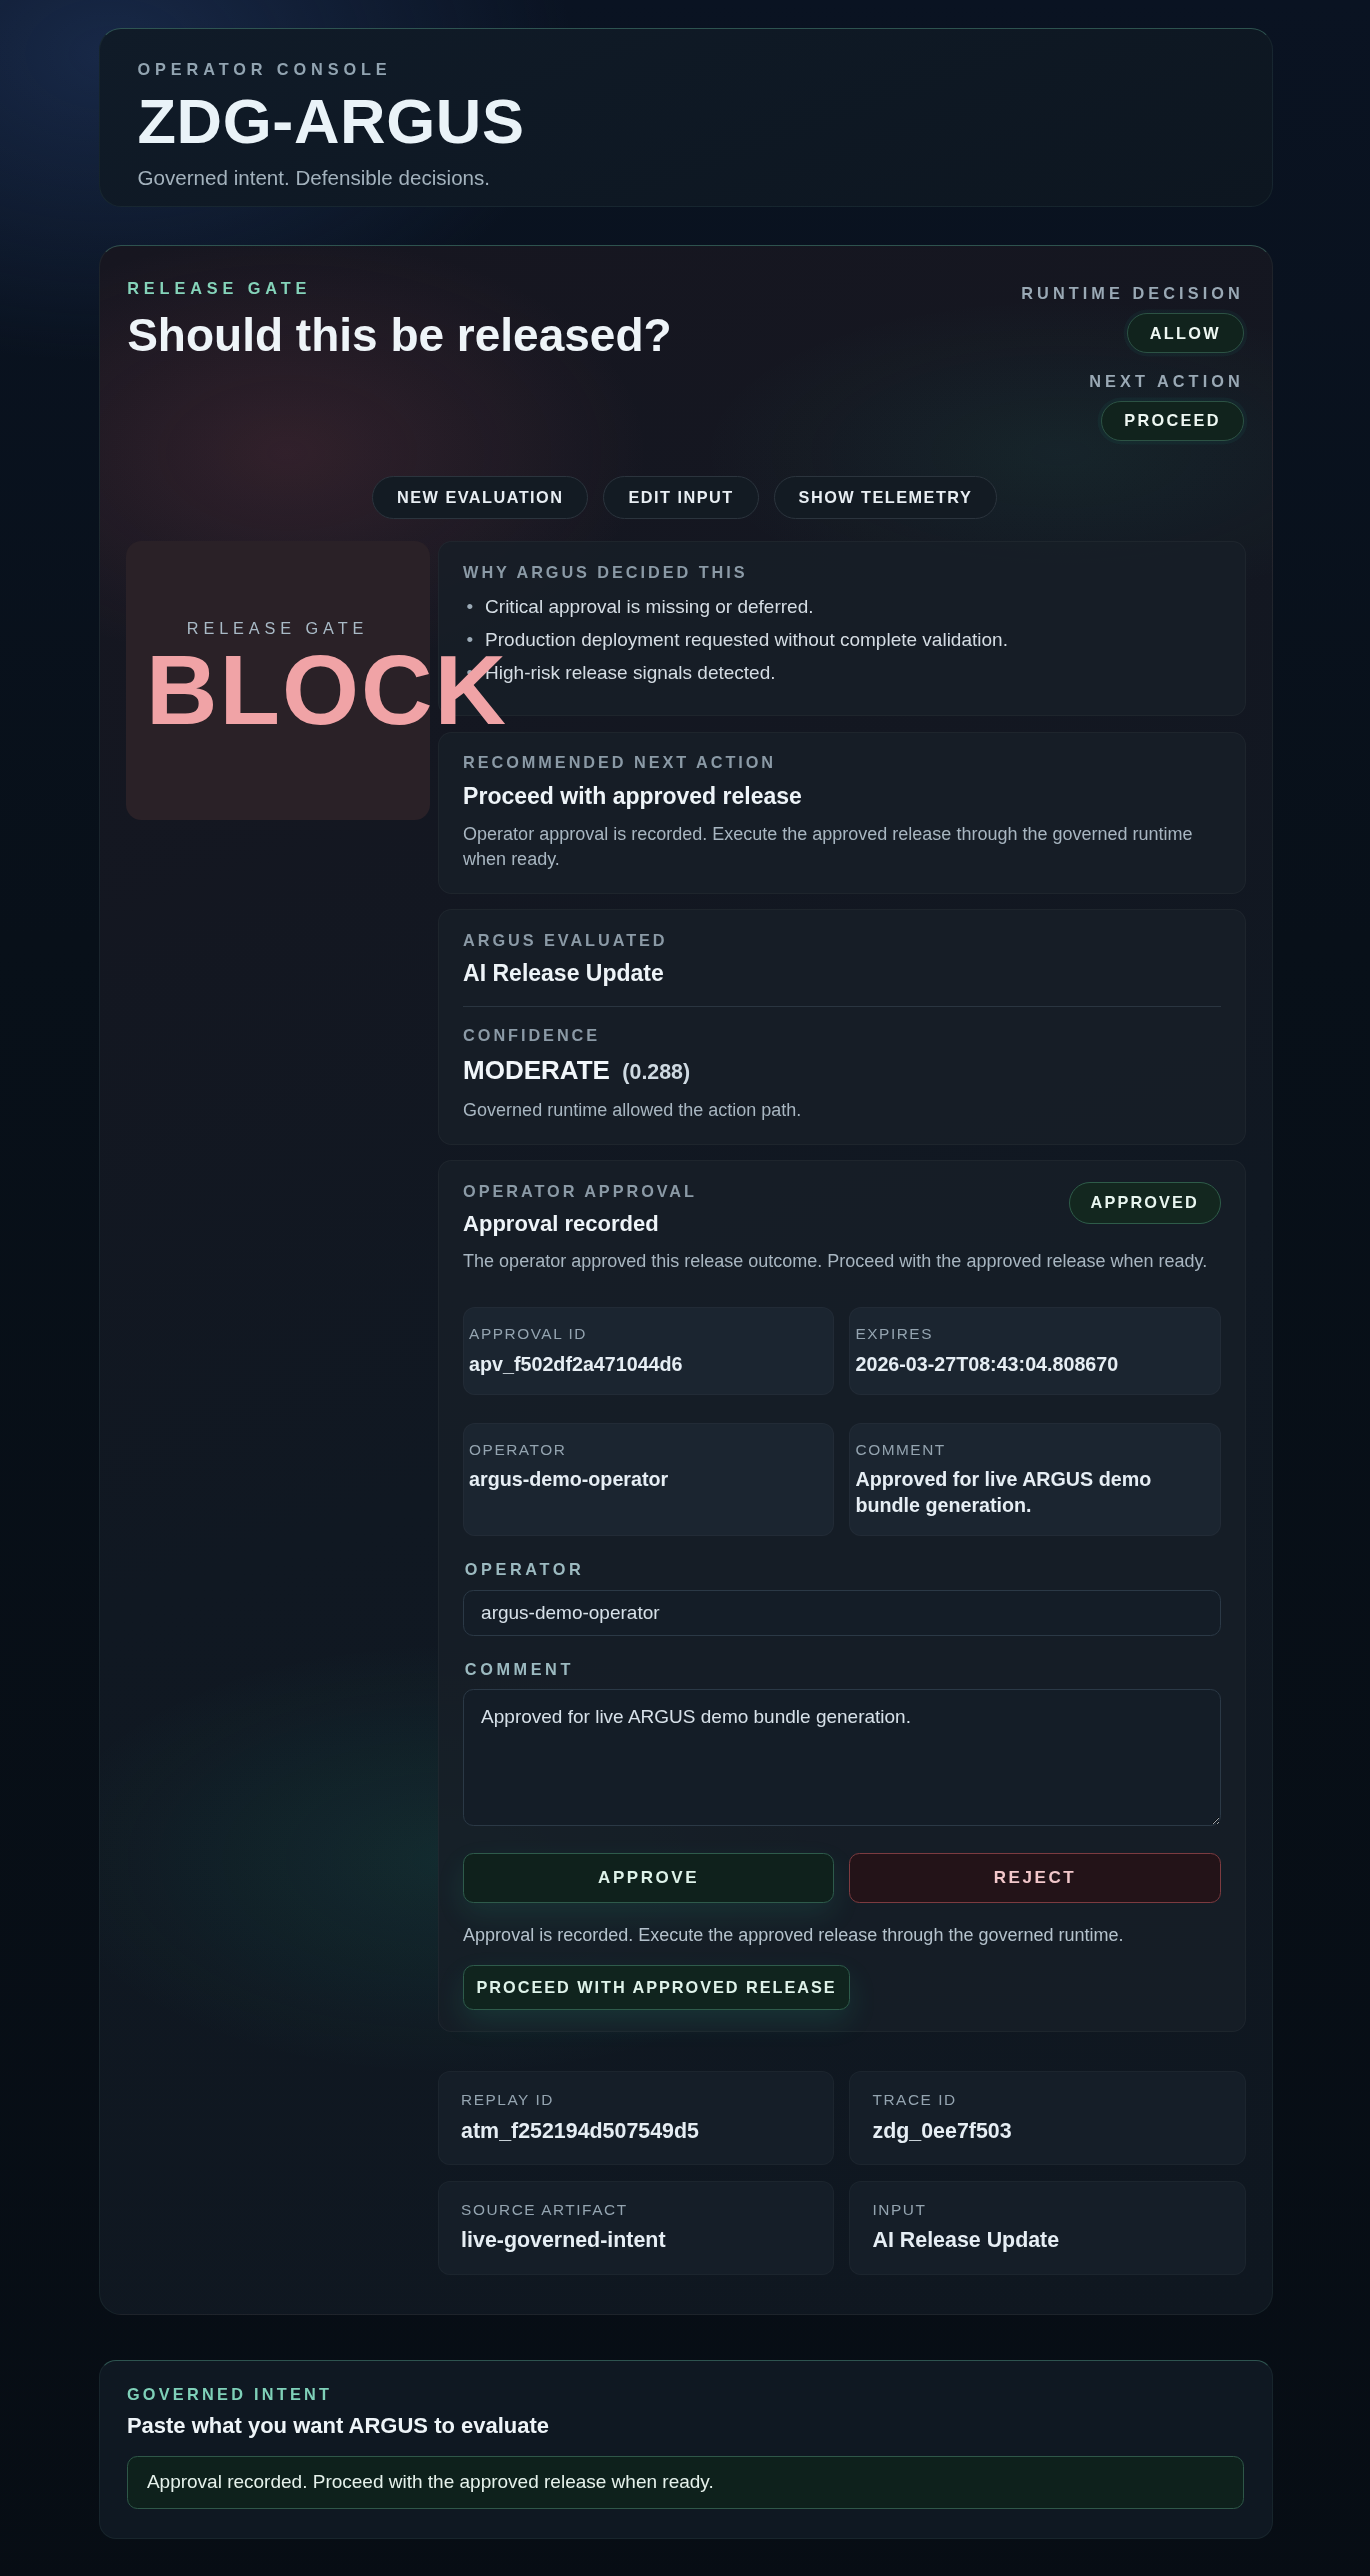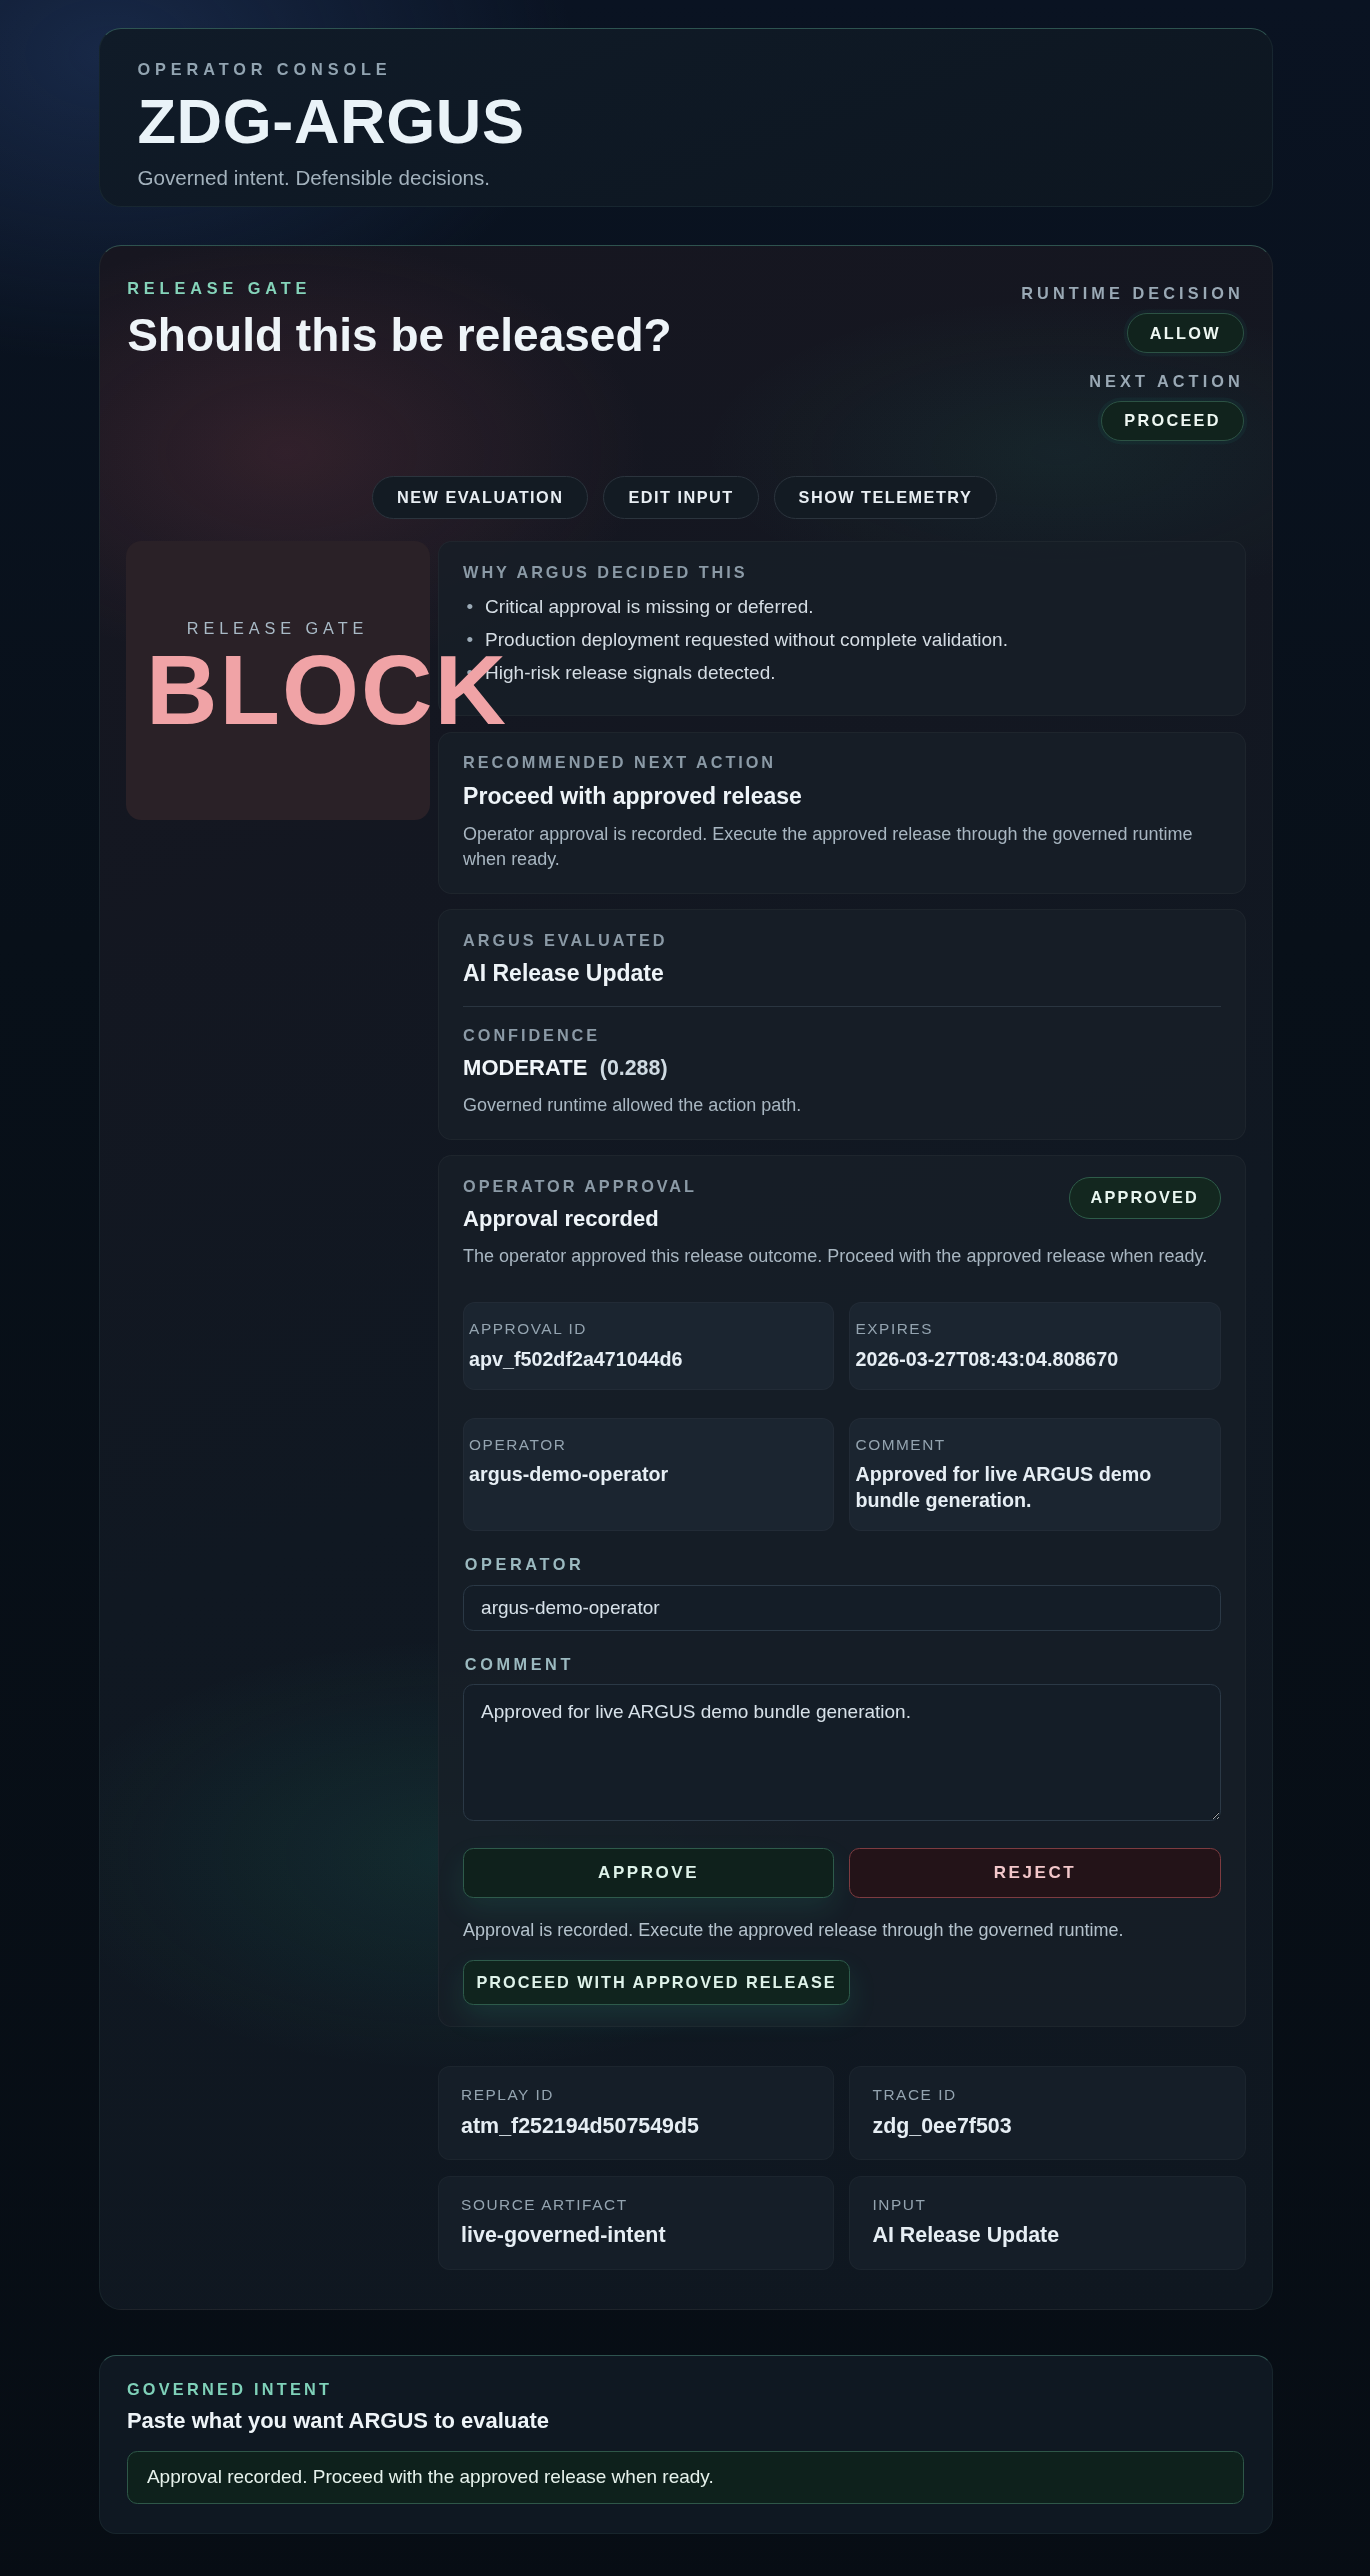--- a/index.html
+++ b/index.html
@@ -78,21 +78,21 @@
     border-radius: 13.7px; padding: 20.6px 24px; margin-bottom: 15.4px;
   }
   .box-label { font-size: 16.3px; letter-spacing: 0.18em; font-weight: 600; color: #8b9aa6; }
   .bullets { list-style: none; margin-top: 13.7px; }
   .bullets li { font-size: 19px; color: #d5dde4; padding-left: 22px; position: relative; margin-bottom: 11px; }
   .bullets li::before { content: "•"; position: absolute; left: 3.4px; color: #9cabb7; }
   .box-title { font-size: 23px; font-weight: 700; color: #eef4f8; margin-top: 10.3px; }
   .box-body { font-size: 18px; color: #a8b6c1; margin-top: 12px; line-height: 1.4; }
   .divider { border: none; border-top: 0.9px solid #2a3540; margin: 19px 0; }
   .conf-line { margin-top: 10.3px; }
-  .conf-level { font-size: 22px; font-weight: 800; color: #f1f6fa; }
+  .conf-level { font-size: 26px; font-weight: 800; color: #f1f6fa; }
   .conf-score { font-size: 21.4px; font-weight: 600; color: #cfdae2; margin-left: 8.6px; }
 
   
   .approval-head { display: flex; justify-content: space-between; align-items: flex-start; }
   .badge {
     padding: 10.3px 20.6px; border-radius: 856px; background: #13271f; border: 0.9px solid #2e5c49;
     font-size: 16.3px; font-weight: 800; letter-spacing: 0.13em; color: #e9f6f0;
   }
   .tile-grid { display: grid; grid-template-columns: 1fr 1fr; gap: 15.4px; margin-top: 20.6px; }
   .tile {

